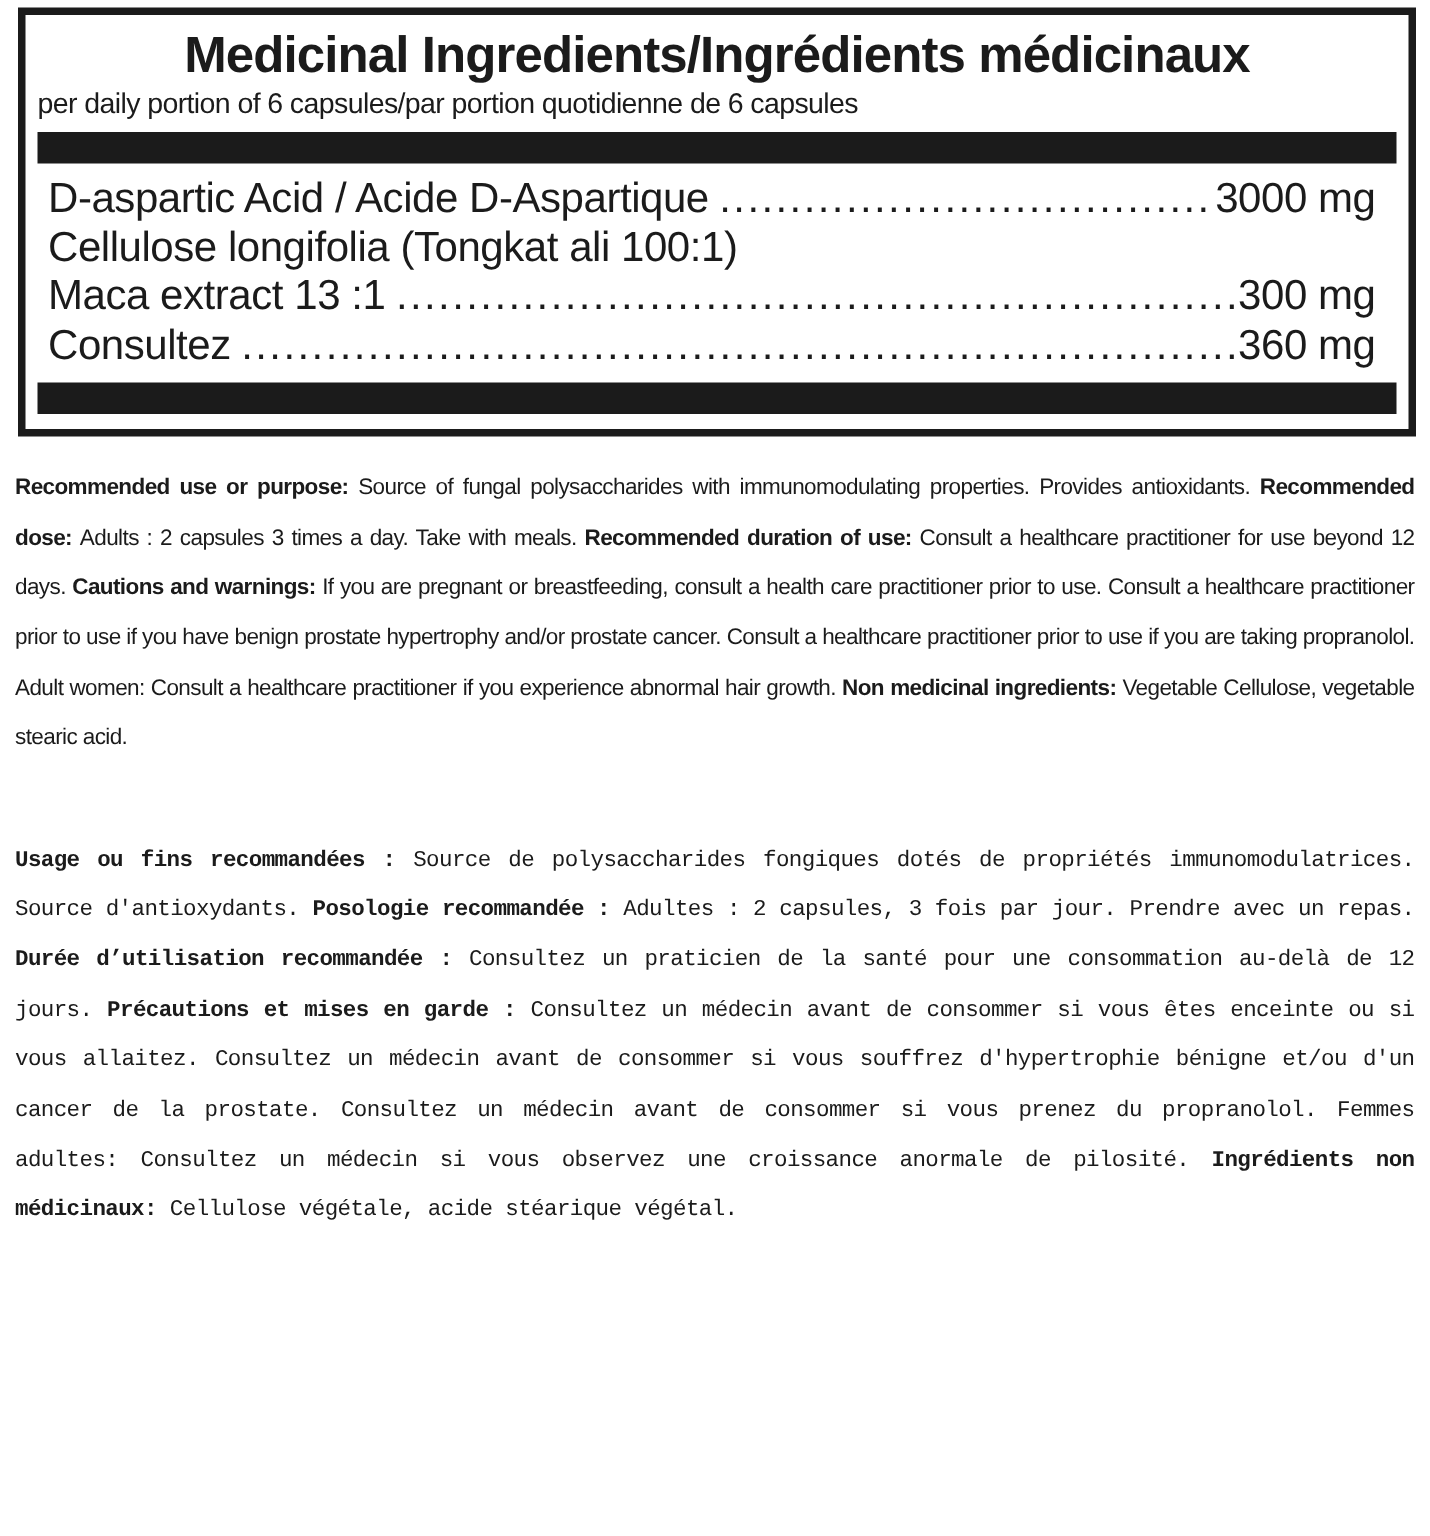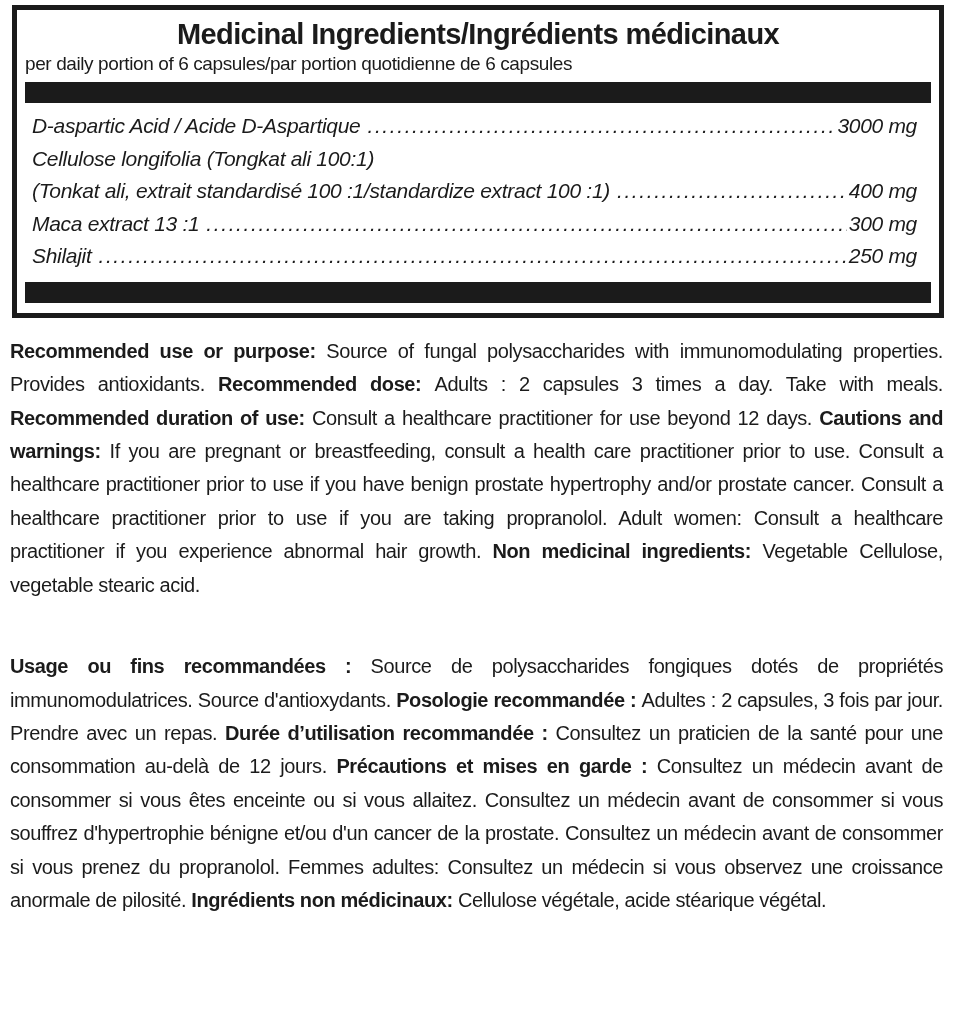--- a/index.html
+++ b/index.html
@@ -21,21 +21,21 @@
   
   .panel {
     margin: 5px 9px 0 12px;
     border: 5px solid #1b1b1b;
     padding: 5px 0 10px 0;
     background: #ffffff;
   }
   .panel-title {
     margin: 3px 8px 0 8px;
     text-align: center;
-    font-size: 29px;
+    font-size: 34px;
     line-height: 1.15;
     font-weight: bold;
     letter-spacing: -0.6px;
   }
   .panel-subtitle {
     font-size: 19px;
     letter-spacing: -0.4px;
     margin: 2px 8px 7px 8px;
   }
   .bar {
@@ -44,47 +44,46 @@
     margin: 0 8px;
   }
   ul.ingredients {
     list-style: none;
     margin: 0;
     padding: 7px 22px 9px 15px;
   }
   .ingredients li {
     display: flex;
     align-items: baseline;
-    font-size: 21px;
+    font-size: 28px;
     line-height: 32.5px;
     letter-spacing: -0.3px;
-    font-style: italic;
   }
   .ing-name { white-space: nowrap; }
   .dots {
     flex: 1 1 auto;
     overflow: hidden;
     white-space: nowrap;
     margin: 0 2px 0 7px;
   }
   .dots::after {
     content: "..........................................................................................................................................................................";
     letter-spacing: 1.6px;
   }
   .ing-val { white-space: nowrap; }
 
   
   .body-par {
     margin: 17px 10px 0 10px;
-    font-size: 20px;
+    font-size: 15px;
     line-height: 33.4px;
     letter-spacing: -0.4px;
     text-align: justify;
   }
-  .body-par.fr { margin-top: 48px; }
+  .body-par.fr { margin-top: 48px; font-family: Liberation Mono, monospace; }
   .body-par b { font-weight: bold; }
 </style>
 </head>
 <body>
 
 <div class="page">
 
   <section class="panel">
     <h1 class="panel-title">Medicinal Ingredients/Ingrédients médicinaux</h1>
     <div class="panel-subtitle">per daily portion of 6 capsules/par portion quotidienne de 6 capsules</div>
@@ -92,33 +91,28 @@
     <ul class="ingredients">
         <li>
           <span class="ing-name">D-aspartic Acid / Acide D-Aspartique</span>
           <span class="dots"></span>
           <span class="ing-val">3000 mg</span>
         </li>
         <li>
           <span class="ing-name">Cellulose longifolia (Tongkat ali 100:1)</span>
         </li>
         <li>
-          <span class="ing-name">(Tonkat ali, extrait standardisé 100 :1/standardize extract 100 :1)</span>
-          <span class="dots"></span>
-          <span class="ing-val">400 mg</span>
-        </li>
-        <li>
           <span class="ing-name">Maca extract 13 :1</span>
           <span class="dots"></span>
           <span class="ing-val">300 mg</span>
         </li>
         <li>
-          <span class="ing-name">Shilajit</span>
+          <span class="ing-name">Consultez</span>
           <span class="dots"></span>
-          <span class="ing-val">250 mg</span>
+          <span class="ing-val">360 mg</span>
         </li>
       </ul>
     <div class="bar"></div>
   </section>
 
   <p class="body-par en"><b>Recommended use or purpose: </b><span>Source of fungal polysaccharides with immunomodulating properties. Provides antioxidants. </span><b>Recommended dose: </b><span>Adults : 2 capsules 3 times a day. Take with meals. </span><b>Recommended duration of use: </b><span>Consult a healthcare practitioner for use beyond 12 days. </span><b>Cautions and warnings: </b><span>If you are pregnant or breastfeeding, consult a health care practitioner prior to use. Consult a healthcare practitioner prior to use if you have benign prostate hypertrophy and/or prostate cancer. Consult a healthcare practitioner prior to use if you are taking propranolol. Adult women: Consult a healthcare practitioner if you experience abnormal hair growth. </span><b>Non medicinal ingredients: </b><span>Vegetable Cellulose, vegetable stearic acid.</span></p>
 
   <p class="body-par fr"><b>Usage ou fins recommandées : </b><span>Source de polysaccharides fongiques dotés de propriétés immunomodulatrices. Source d'antioxydants. </span><b>Posologie recommandée : </b><span>Adultes : 2 capsules, 3 fois par jour. Prendre avec un repas. </span><b>Durée d’utilisation recommandée : </b><span>Consultez un praticien de la santé pour une consommation au-delà de 12 jours. </span><b>Précautions et mises en garde : </b><span>Consultez un médecin avant de consommer si vous êtes enceinte ou si vous allaitez. Consultez un médecin avant de consommer si vous souffrez d'hypertrophie bénigne et/ou d'un cancer de la prostate. Consultez un médecin avant de consommer si vous prenez du propranolol. Femmes adultes: Consultez un médecin si vous observez une croissance anormale de pilosité. </span><b>Ingrédients non médicinaux: </b><span>Cellulose végétale, acide stéarique végétal.</span></p>
 
 </div>

